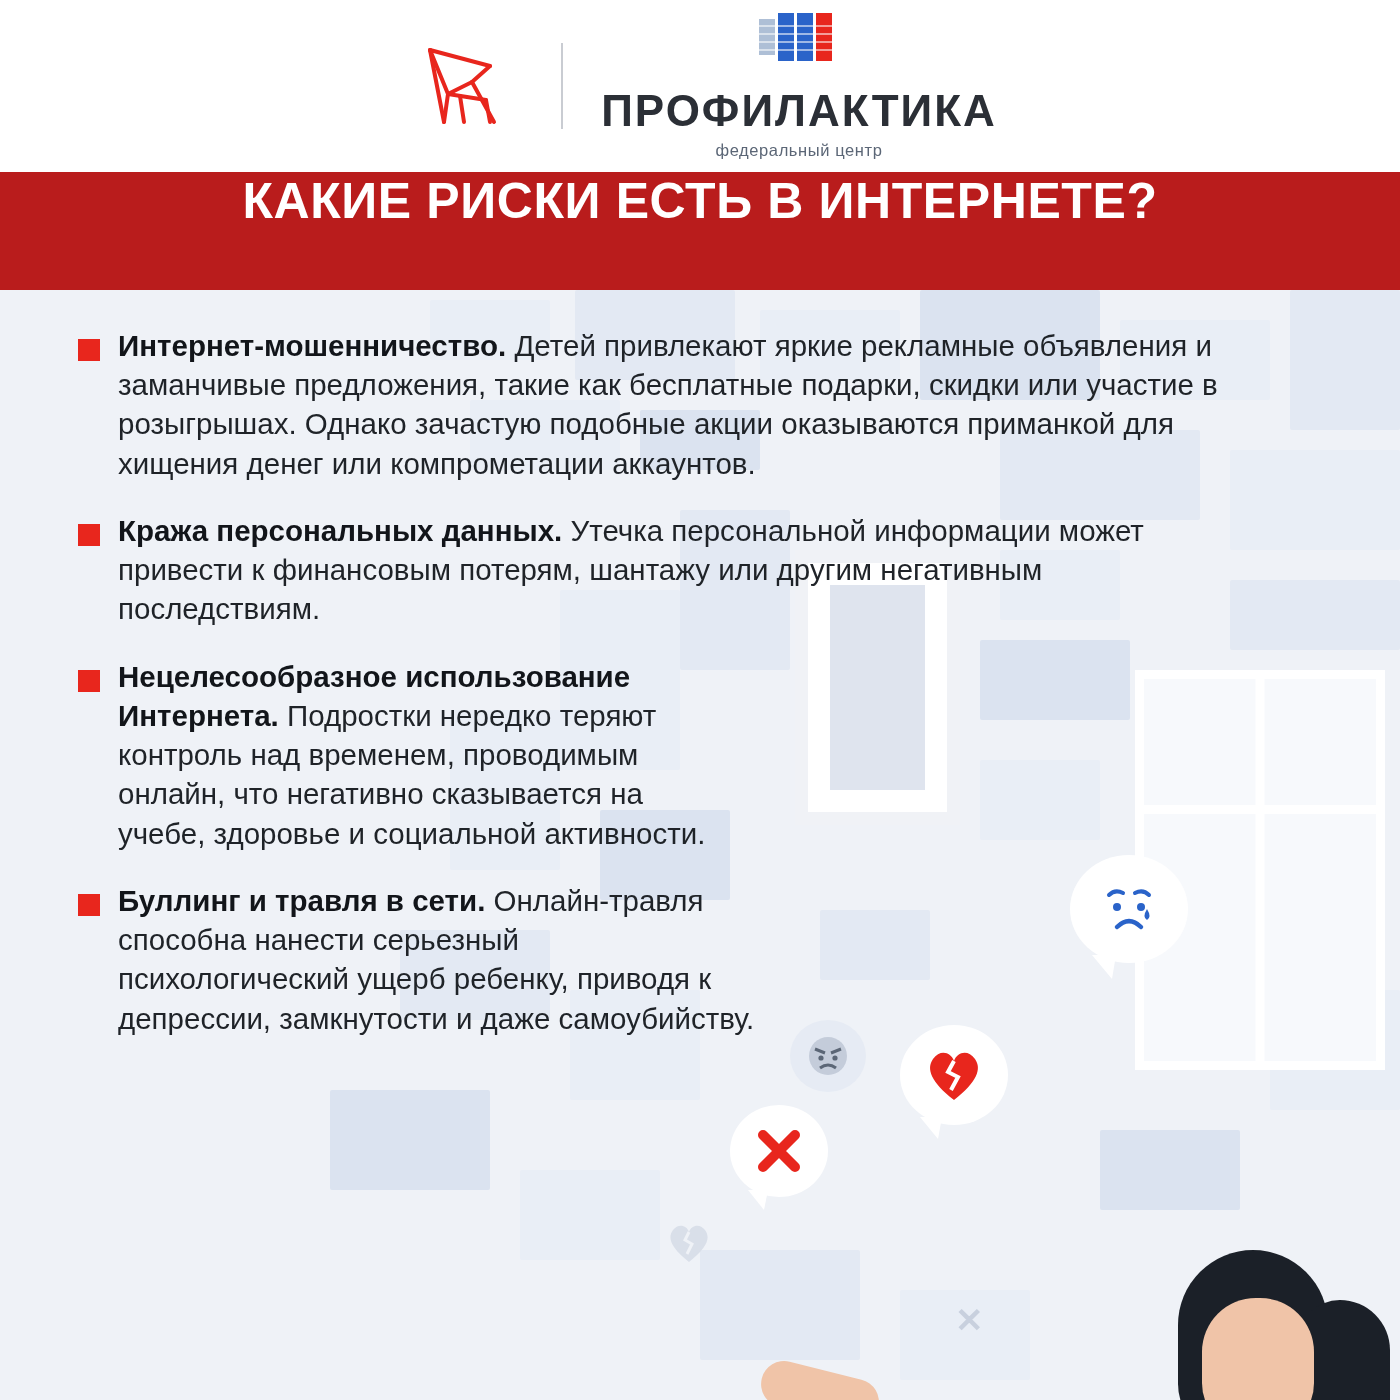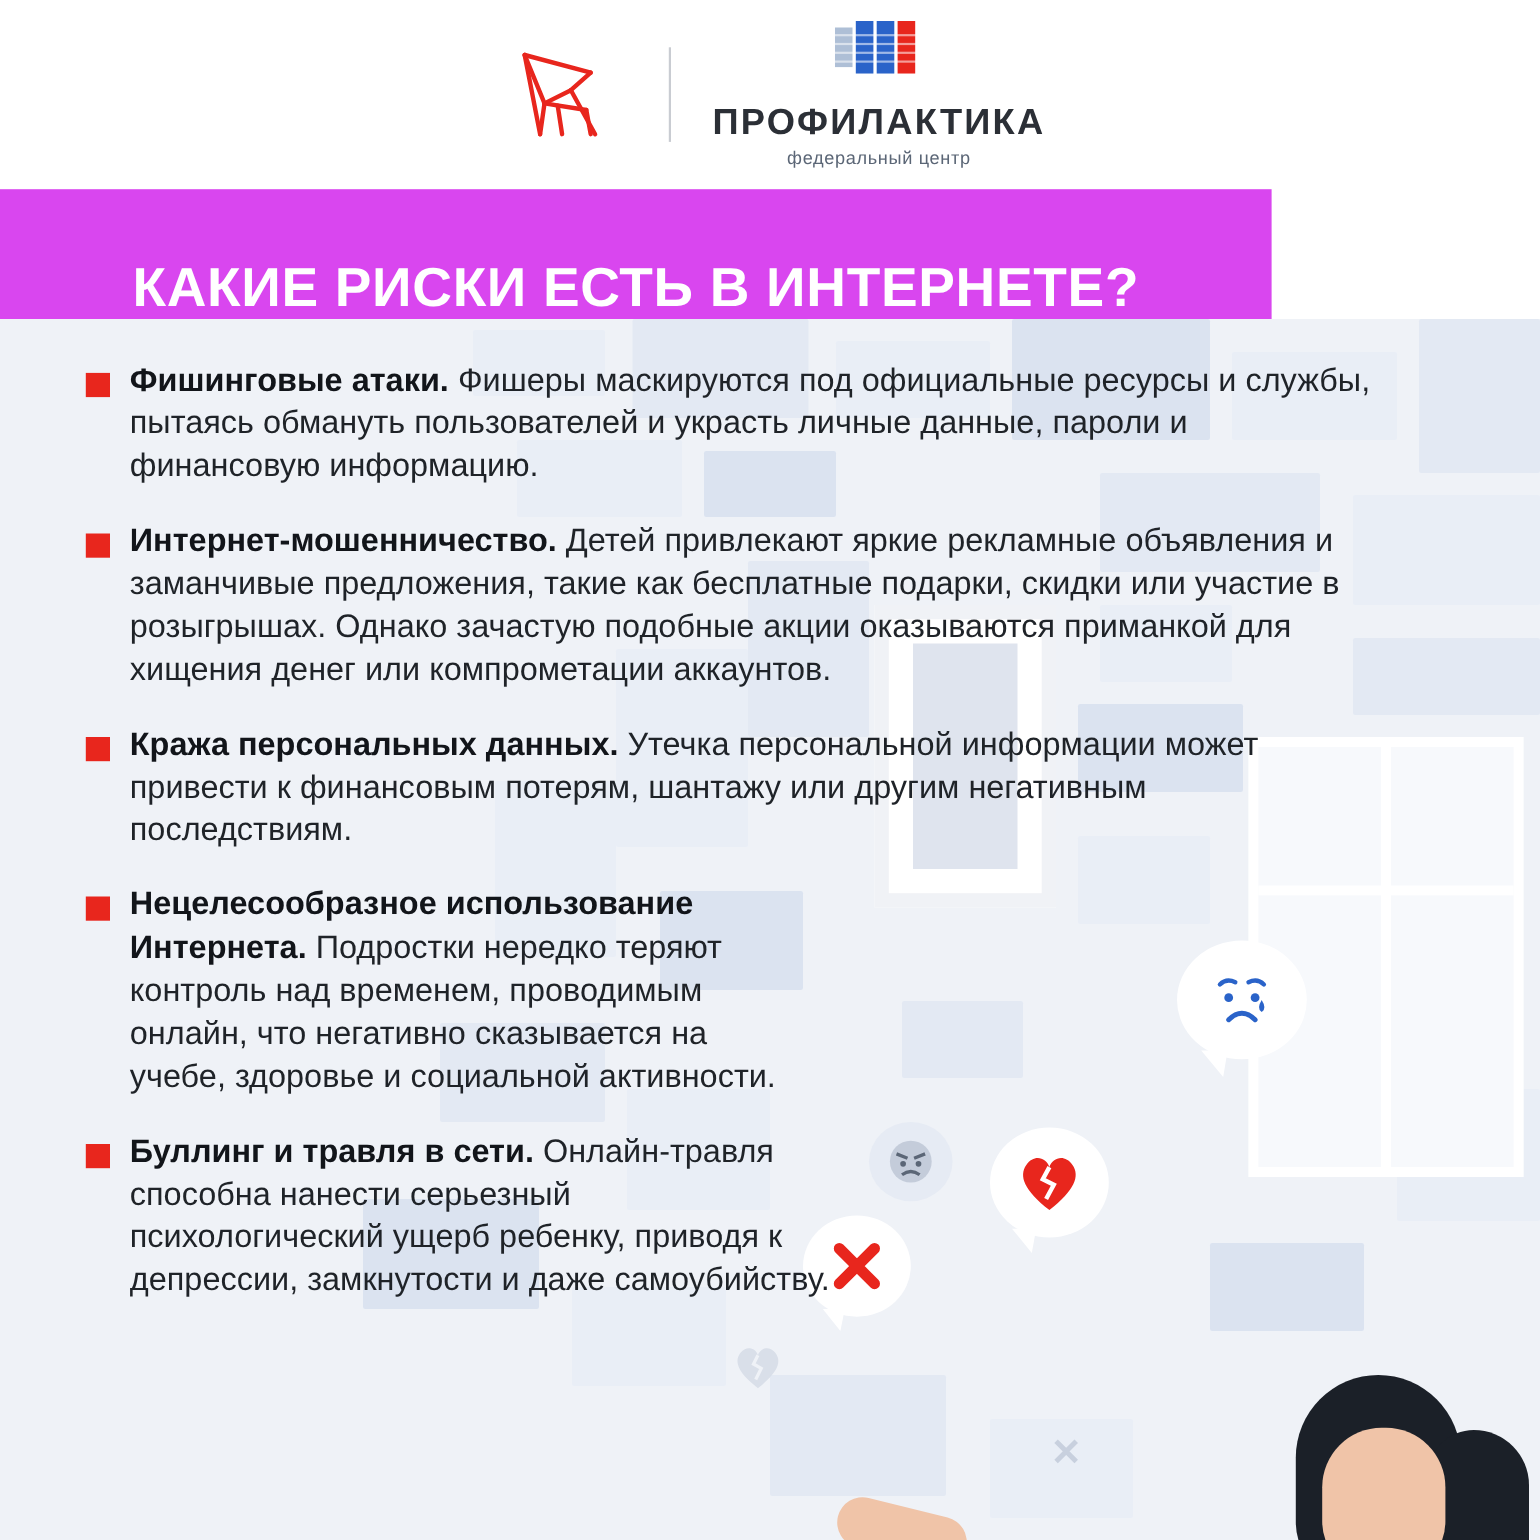--- a/index.html
+++ b/index.html
@@ -56,42 +56,42 @@
     flex-direction: column;
     align-items: center;
     justify-content: center;
   }
   .logo-squares {
     width: 80px;
     height: 48px;
     margin-bottom: 7px;
   }
   .logo-title {
-    font-size: 33px;
+    font-size: 44px;
     font-weight: bold;
     letter-spacing: 2.0px;
     color: #2b2f36;
     margin-top: 18px;
   }
   .logo-sub {
     font-size: 16.5px;
     color: #5b6676;
     letter-spacing: 0.6px;
     margin-top: 5px;
   }
 
   
   .banner {
     position: absolute;
     top: 172px; left: 0;
-    width: 1156px;
+    width: 1400px;
     height: 118px;
-    background: #d946ef;
-    display: flex;
-    align-items: flex-end;
+    background: #b91c1c;
+    display: flex;
+    align-items: flex-start;
     justify-content: center;
   }
   .banner-title {
     color: #ffffff;
     font-size: 50px;
     font-weight: bold;
     letter-spacing: 0.6px;
     text-align: center;
   }
 
@@ -398,26 +398,20 @@
     <div class="girl">
       <div class="hair-back"></div>
       <div class="ponytail"></div>
       <div class="face"></div>
 
     </div>
   </div>
 
   <div class="content">
 
-    <div class="risk-item">
-      <div class="bullet"></div>
-      <div class="risk-text">
-        <b>Фишинговые атаки.</b><span> Фишеры маскируются под официальные ресурсы и службы, пытаясь обмануть пользователей и украсть личные данные, пароли и финансовую информацию.</span>
-      </div>
-    </div>
 
     <div class="risk-item">
       <div class="bullet"></div>
       <div class="risk-text">
         <b>Интернет-мошенничество.</b><span> Детей привлекают яркие рекламные объявления и заманчивые предложения, такие как бесплатные подарки, скидки или участие в розыгрышах. Однако зачастую подобные акции оказываются приманкой для хищения денег или компрометации аккаунтов.</span>
       </div>
     </div>
 
     <div class="risk-item">
       <div class="bullet"></div>

